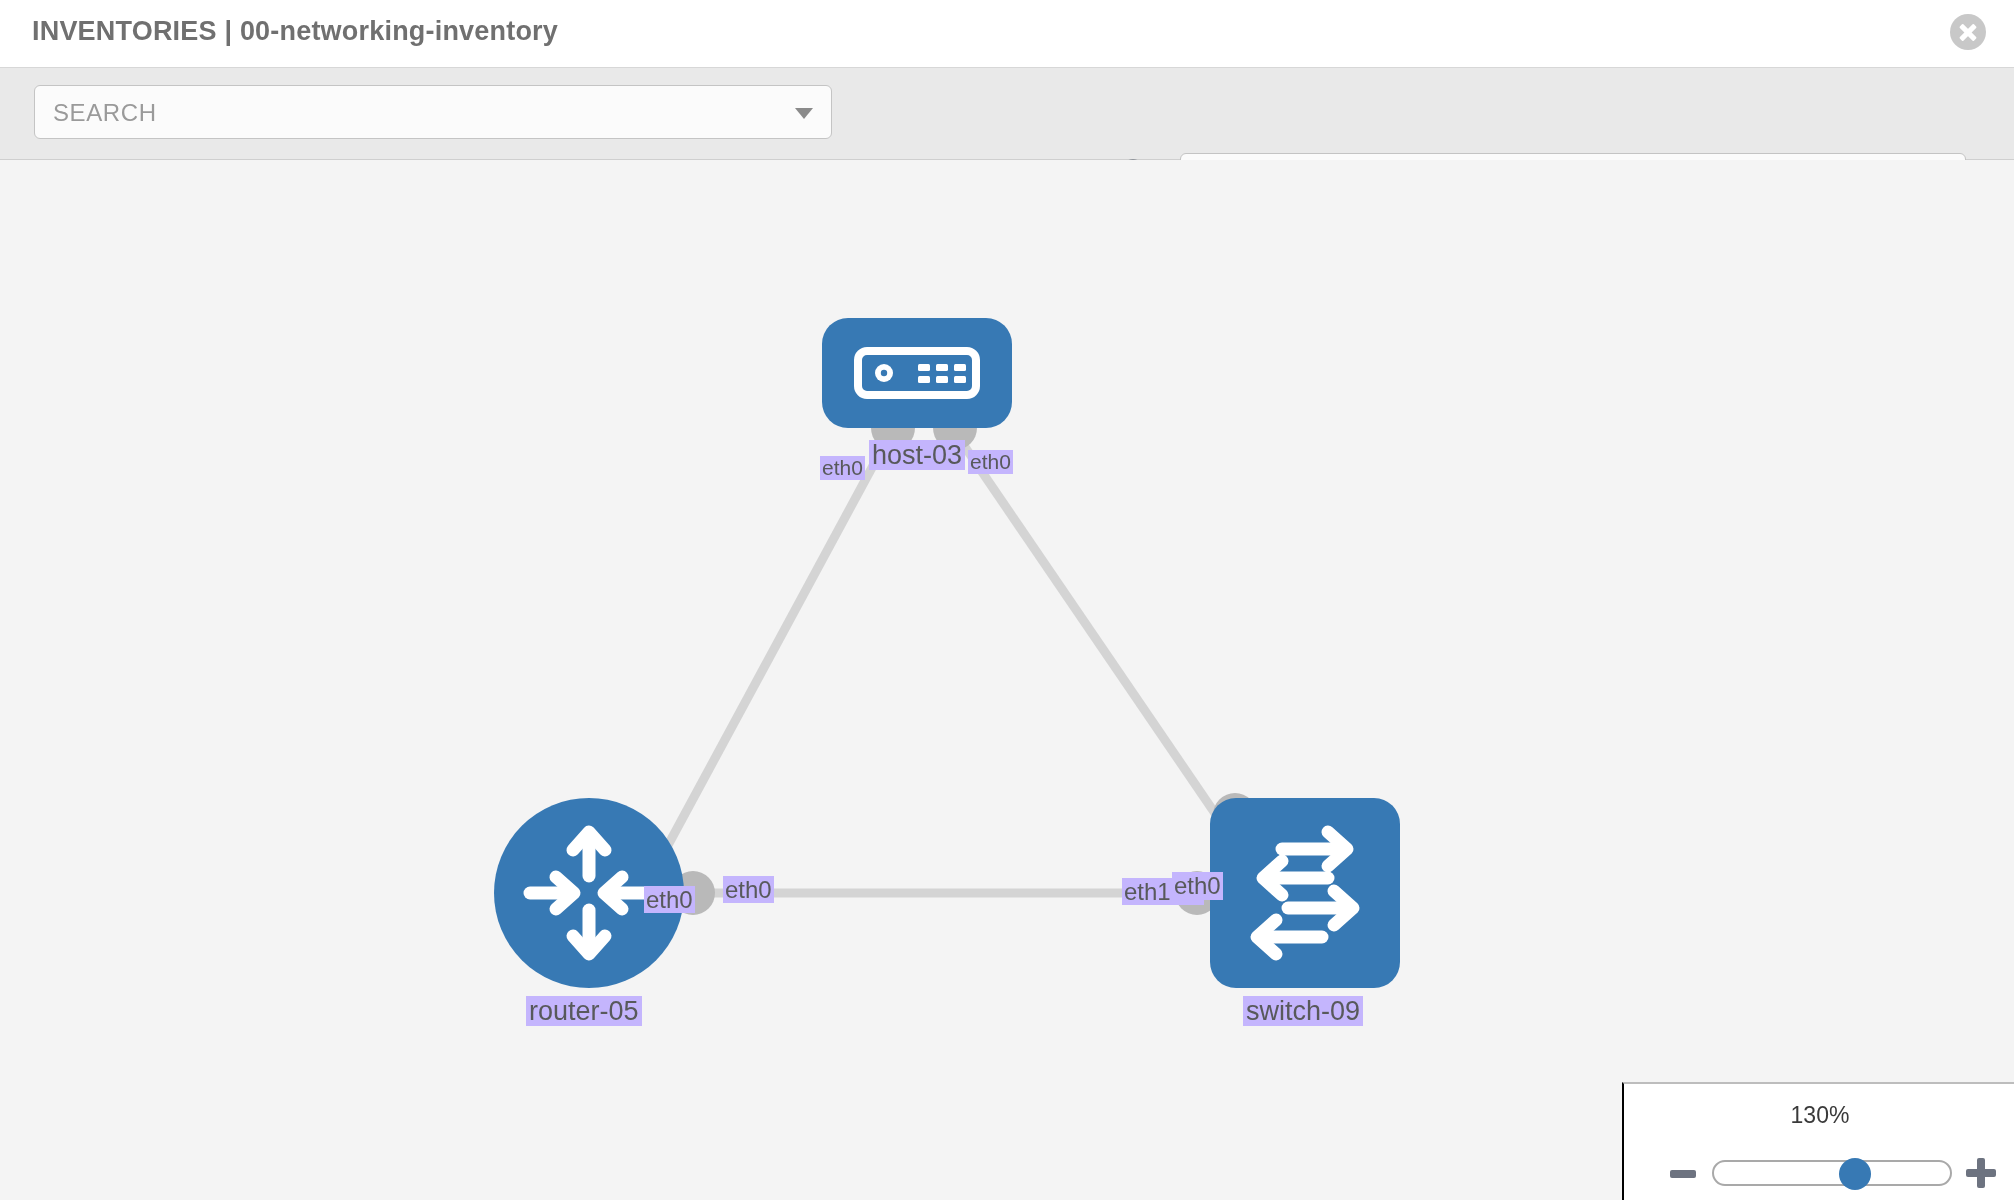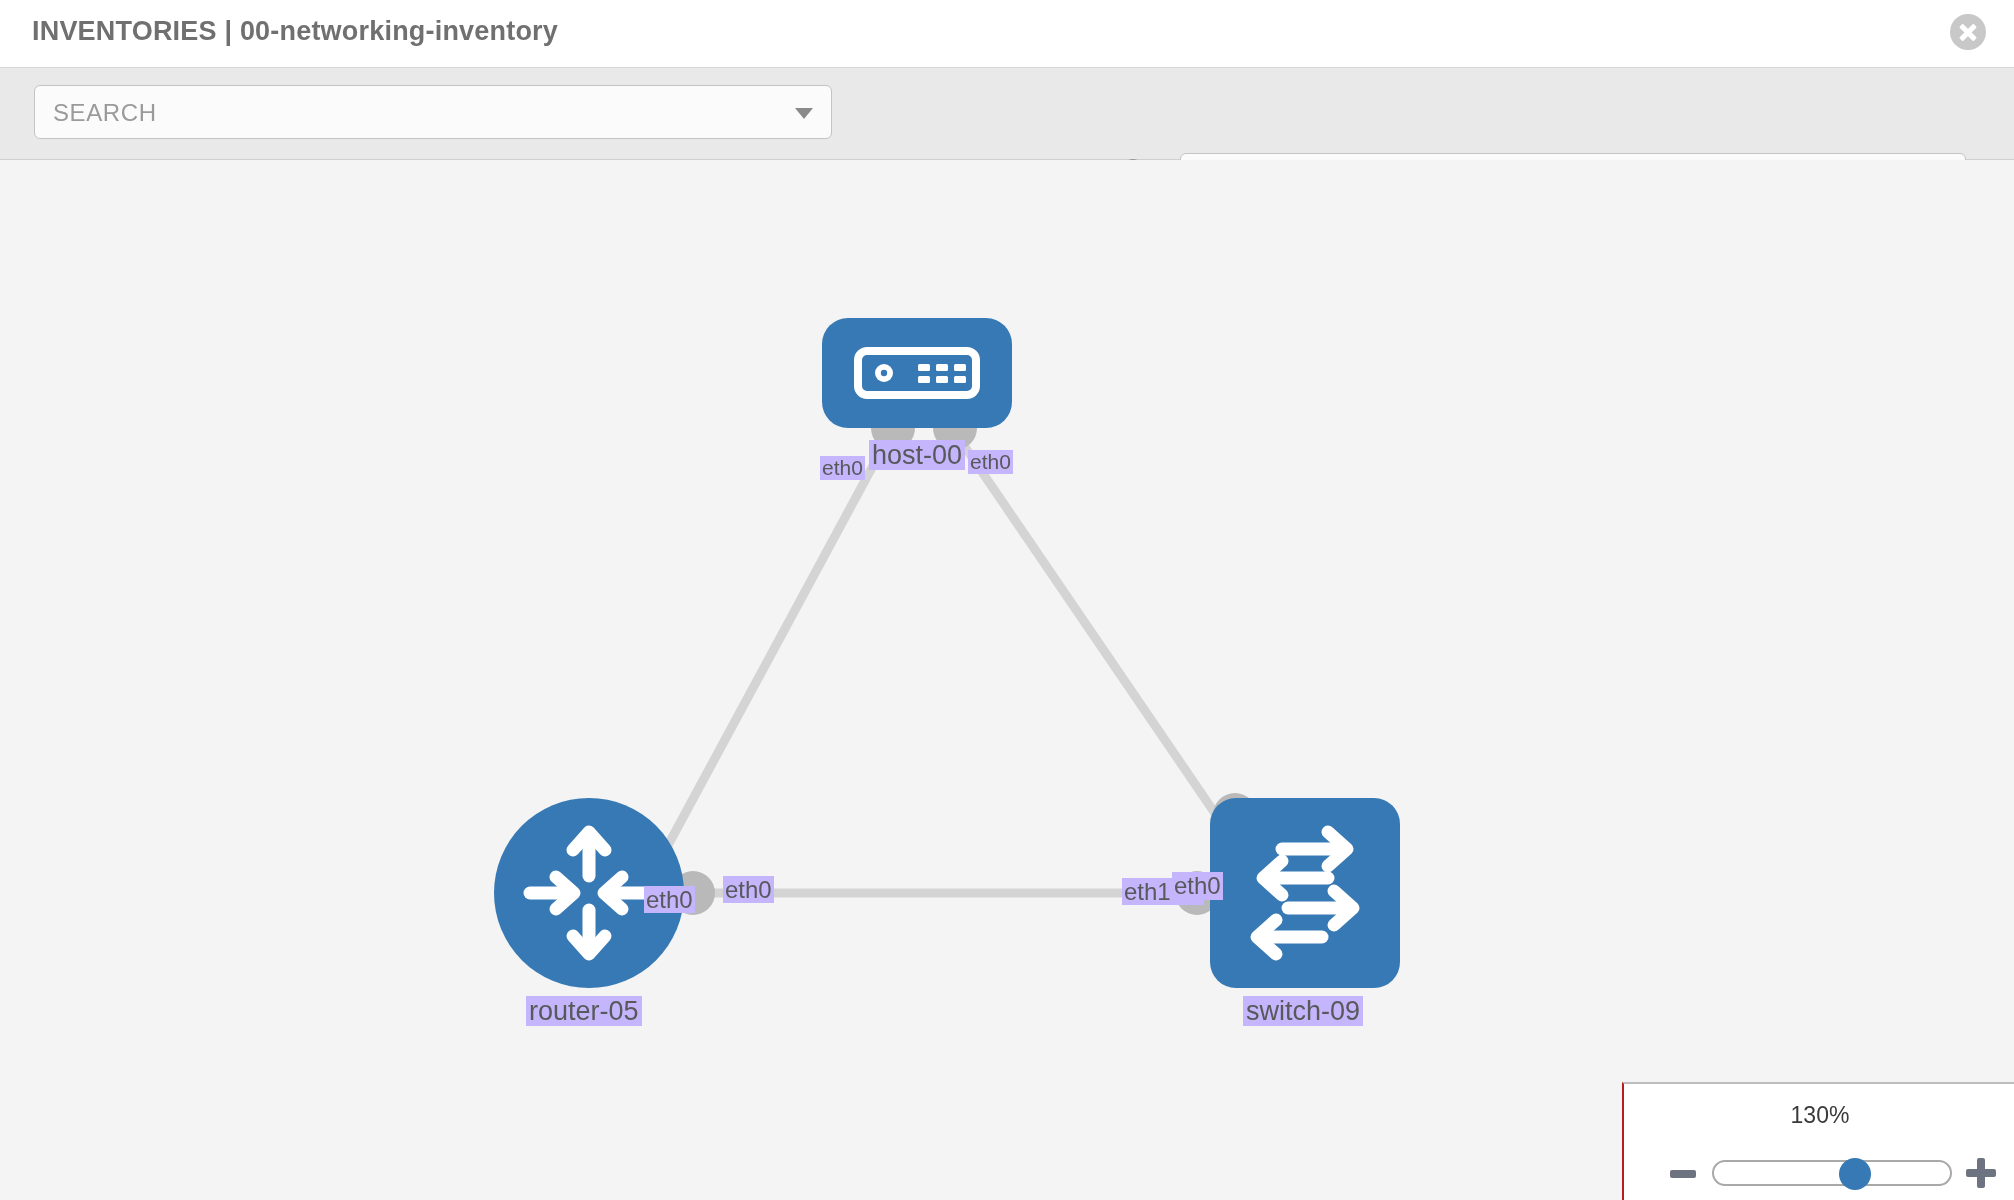--- a/index.html
+++ b/index.html
@@ -199,21 +199,21 @@
 
   
   .zoom-panel {
     position: absolute;
     left: 1622px;
     top: 1082px;
     width: 392px;
     height: 118px;
     background: #ffffff;
     border-top: 2px solid #bdbdbd;
-    border-left: 2px solid #b91c1c;
+    border-left: 2px solid #000000;
     box-sizing: border-box;
   }
   .zoom-level {
     position: absolute;
     left: 0;
     top: 18px;
     width: 392px;
     text-align: center;
     font-size: 23px;
     color: #3a3a3a;
@@ -330,21 +330,21 @@
         <circle cx="62" cy="55" r="9" fill="#ffffff"></circle>
         <circle cx="62" cy="55" r="3.2" fill="#3779b4"></circle>
         <rect x="96" y="46" width="12" height="7" rx="1.5" fill="#ffffff"></rect>
         <rect x="114" y="46" width="12" height="7" rx="1.5" fill="#ffffff"></rect>
         <rect x="132" y="46" width="12" height="7" rx="1.5" fill="#ffffff"></rect>
         <rect x="96" y="58" width="12" height="7" rx="1.5" fill="#ffffff"></rect>
         <rect x="114" y="58" width="12" height="7" rx="1.5" fill="#ffffff"></rect>
         <rect x="132" y="58" width="12" height="7" rx="1.5" fill="#ffffff"></rect>
       </svg>
     </div>
-    <div class="lbl lbl-node" style="left:869px; top:280px;">host-00</div>
+    <div class="lbl lbl-node" style="left:869px; top:280px;">host-03</div>
     <div class="lbl lbl-if-sm" style="left:820px; top:296px;">eth0</div>
     <div class="lbl lbl-if-sm" style="left:968px; top:290px;">eth0</div>
 
     <div class="node node-router">
       <svg class="node-icon" viewBox="0 0 190 190" aria-hidden="true">
         <g fill="none" stroke="#ffffff" stroke-width="13" stroke-linecap="round" stroke-linejoin="round">
 
           <path d="M95 78 V36"></path>
           <path d="M79 52 L95 34 L111 52"></path>
 

